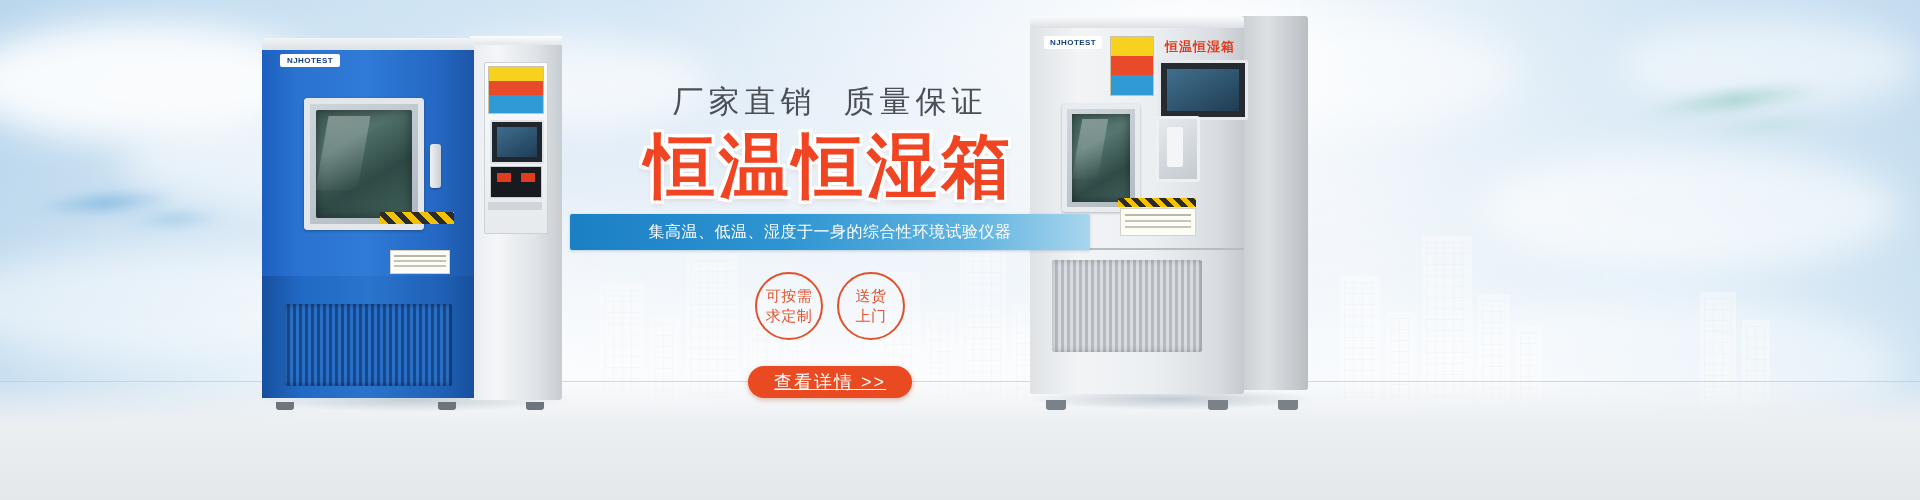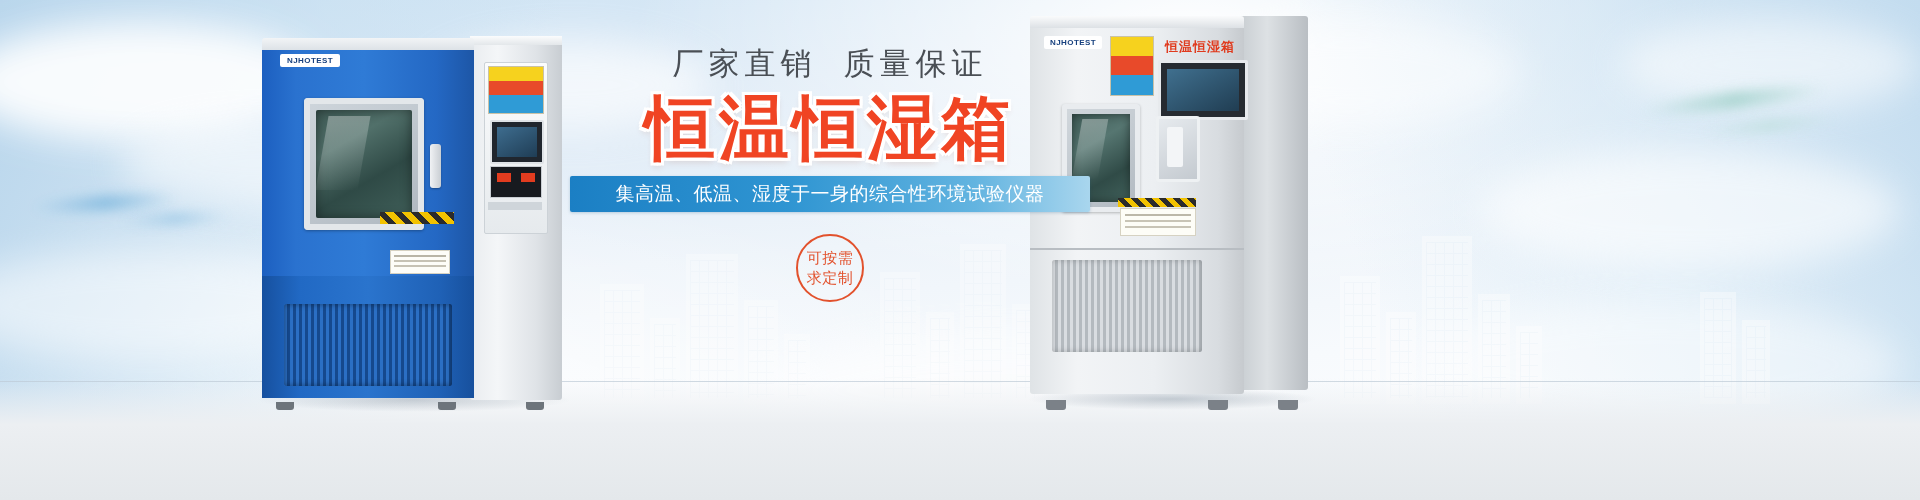--- a/index.html
+++ b/index.html
@@ -136,33 +136,33 @@
     background:repeating-linear-gradient(45deg,#f2c200 0 5px,#2b2b2b 5px 10px);}
   .pr-vent{position:absolute;left:22px;top:248px;width:150px;height:92px;background:#c2c7cc;border-radius:2px;
     background-image:repeating-linear-gradient(90deg,#d9dde1 0 3px,#b4babf 3px 6px);box-shadow:inset 0 0 6px rgba(0,0,0,.22);}
   .pr-split{position:absolute;left:0;top:236px;width:214px;height:2px;background:#b8bdc2;}
   .pr-foot{position:absolute;bottom:-8px;width:20px;height:10px;background:#7b8188;border-radius:0 0 3px 3px;}
 
   
   #copy{position:absolute;left:570px;top:44px;width:520px;}
 
   .headline{font-size:31px;line-height:40px;color:#4a4f55;letter-spacing:5px;text-align:center;
-    font-family:"Liberation Sans","DejaVu Sans",sans-serif;white-space:pre;}
+    font-family:"Liberation Sans","DejaVu Sans",sans-serif;white-space:pre;margin-top:38px;}
 
   .maintitle{margin-top:2px;text-align:center;font-size:70px;line-height:84px;font-weight:bold;color:#f04423;
     letter-spacing:4px;
     text-shadow:
       -3px -3px 0 #fff, 3px -3px 0 #fff, -3px 3px 0 #fff, 3px 3px 0 #fff,
       0 -3px 0 #fff, 0 3px 0 #fff, -3px 0 0 #fff, 3px 0 0 #fff,
       0 4px 7px rgba(150,60,30,.20);}
 
   .subbar{margin-top:6px;height:36px;border-radius:2px;
     background:linear-gradient(90deg,#1b7fc4 0%,#2f95d2 42%,#63b4e0 78%,#a9d6ee 100%);
     display:flex;align-items:center;justify-content:center;box-shadow:0 1px 3px rgba(30,90,140,.25);}
-  .subbar span{color:#ffffff;font-size:19px;letter-spacing:.5px;line-height:36px;white-space:nowrap;text-align:right;}
+  .subbar span{color:#ffffff;font-size:16px;letter-spacing:.5px;line-height:36px;white-space:nowrap;text-align:right;}
 
   .badges{margin-top:22px;display:flex;justify-content:center;gap:14px;}
   .badge{width:64px;height:64px;border-radius:50%;border:2px solid #e2512c;
     display:flex;flex-direction:column;align-items:center;justify-content:center;color:#e2512c;
     font-size:15px;line-height:20px;letter-spacing:.5px;background:rgba(255,255,255,.10);}
 
   .cta-wrap{margin-top:26px;display:flex;justify-content:center;}
   .cta{display:inline-flex;align-items:center;justify-content:center;
     padding:0 26px;height:32px;border-radius:16px;background:#e94a22;color:#ffffff;font-size:18px;letter-spacing:2px;
     box-shadow:0 2px 5px rgba(190,70,30,.35);cursor:pointer;white-space:nowrap;}
@@ -272,17 +272,24 @@
 
     <div class="subbar">
       <span>集高温、低温、湿度于一身的综合性环境试验仪器</span>
     </div>
 
     <div class="badges">
       <div class="badge">
         <div>可按需</div>
         <div>求定制</div>
       </div>
-    </div>
-
+      <div class="badge">
+        <div>送货</div>
+        <div>上门</div>
+      </div>
+    </div>
+
+    <div class="cta-wrap">
+      <a class="cta" href="#">查看详情 &gt;&gt;</a>
+    </div>
 
   </div>
 </div>
 
 </body></html>

